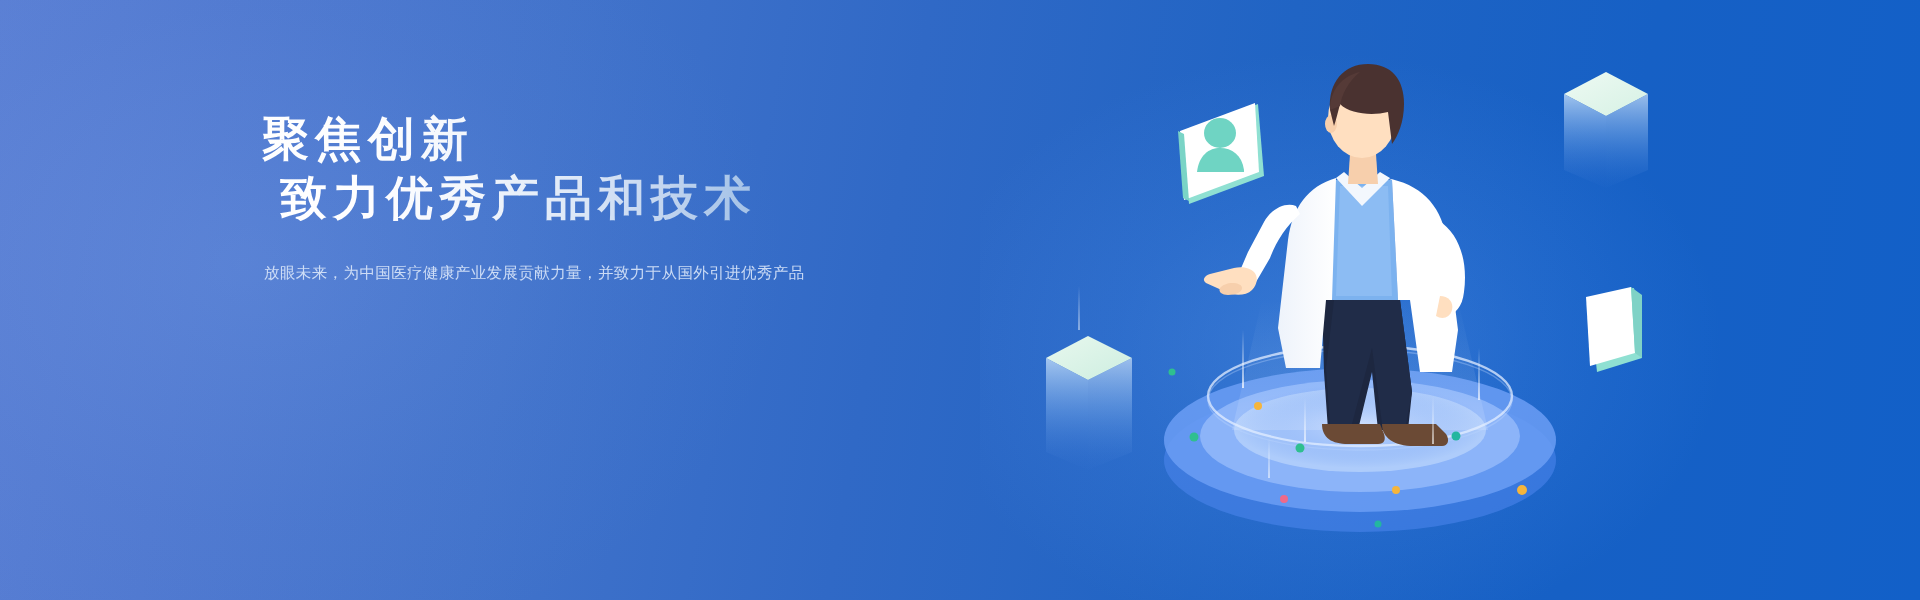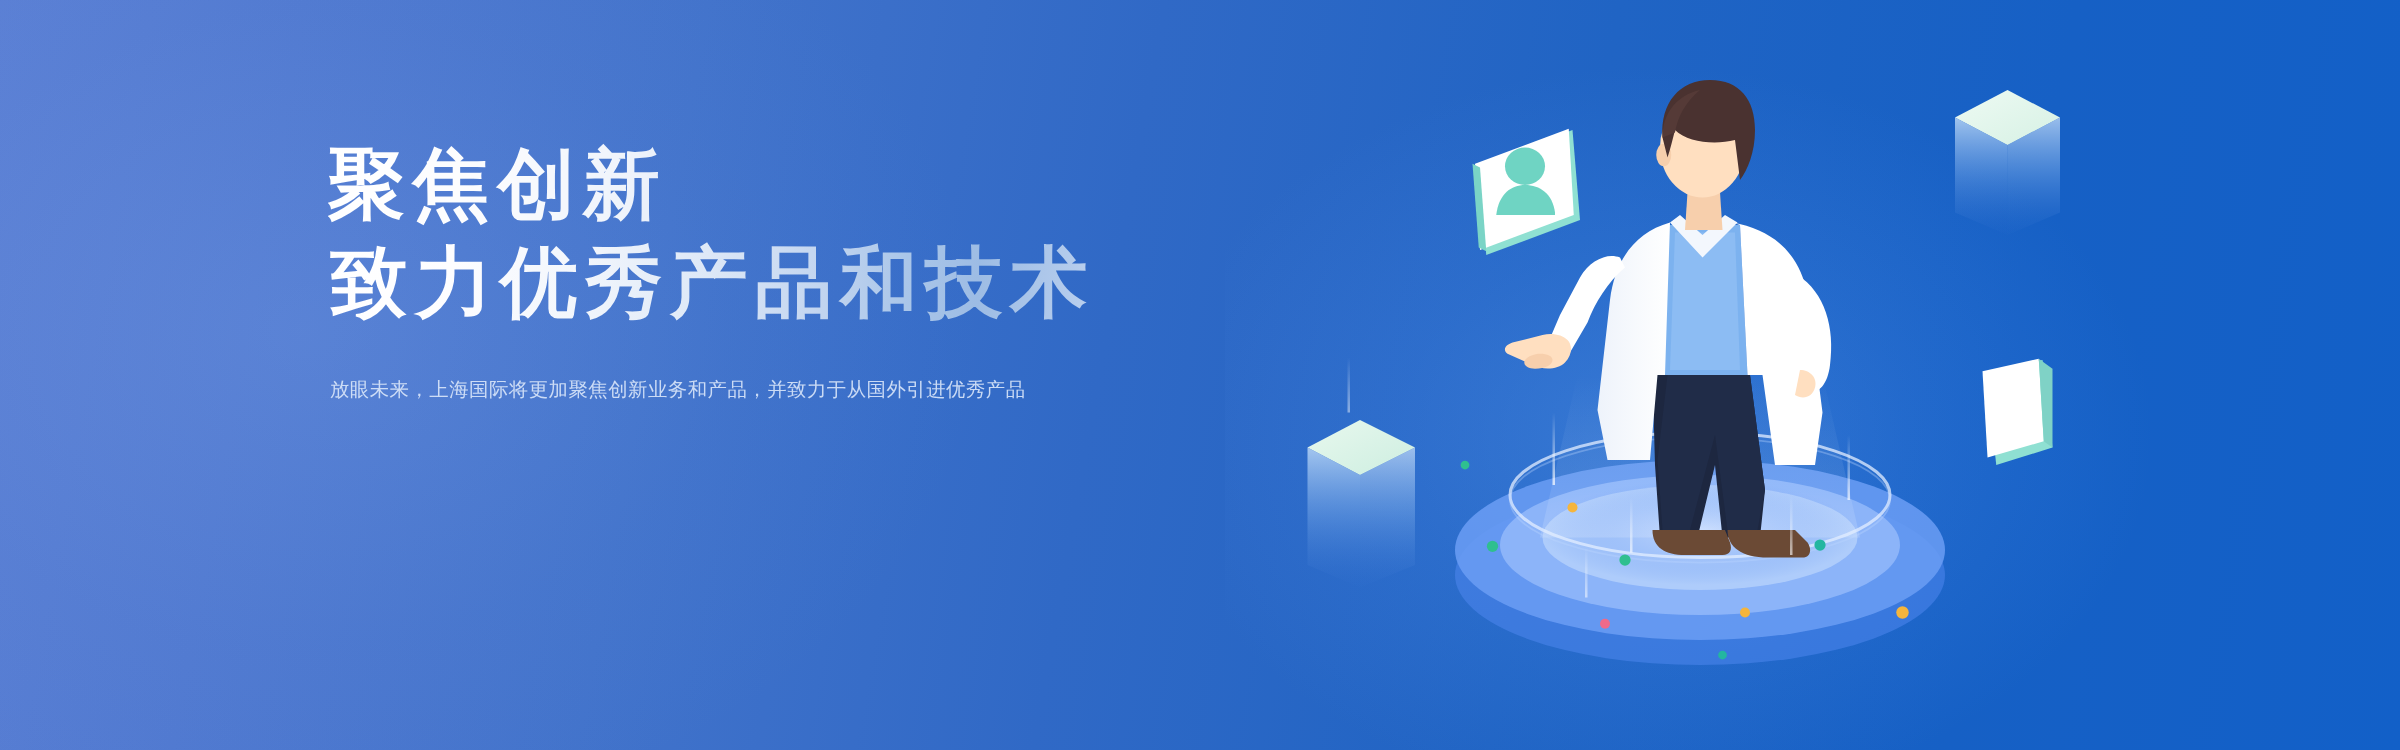--- a/index.html
+++ b/index.html
@@ -49,21 +49,21 @@
   }
 
   
   .text-block {
     position: absolute;
     left: 262px;
     top: 108px;
     width: 720px;
   }
   .headline {
-    font-size: 62px;
+    font-size: 47px;
     font-weight: bold;
     letter-spacing: 6px;
     line-height: 1.33;
     margin: 0;
     white-space: nowrap;
     background: linear-gradient(95deg,
                 #ffffff 0%,
                 #fbfcfe 18%,
                 #eef3fb 34%,
                 #d3e0f4 50%,
@@ -73,21 +73,21 @@
                 #a8c2e6 88%,
                 #c9daf1 96%,
                 #dbe7f6 100%);
     -webkit-background-clip: text;
     background-clip: text;
     color: transparent;
     -webkit-text-fill-color: transparent;
   }
   .headline-2 {
     margin-top: -4px;
-    margin-left: 2px;
+    margin-left: 18px;
     background: linear-gradient(95deg,
                 #ffffff 0%,
                 #fdfdff 14%,
                 #f2f6fc 28%,
                 #dde8f7 42%,
                 #c4d6f0 54%,
                 #aac6e9 64%,
                 #9dbce4 72%,
                 #b3cbec 82%,
                 #cfdef3 92%,
@@ -266,17 +266,17 @@
       <circle cx="1522" cy="490" r="5" fill="#f5b53c"></circle>
       <circle cx="1378" cy="524" r="3.5" fill="#23b6a0"></circle>
       <circle cx="1172" cy="372" r="3.5" fill="#2fbf8f"></circle>
     </g>
   </svg>
 
   <div class="text-block">
     <h1 class="headline">聚焦创新</h1>
     <h1 class="headline headline-2">致力优秀产品和技术</h1>
     <p class="subtitle">
-      <span>放眼未来，上海国际将更加聚焦创新业务和产品，并致力于从国外引进优秀产品</span>
+      <span>放眼未来，为中国医疗健康产业发展贡献力量，并致力于从国外引进优秀产品</span>
     </p>
   </div>
 
 </div>
 
 </body></html>

